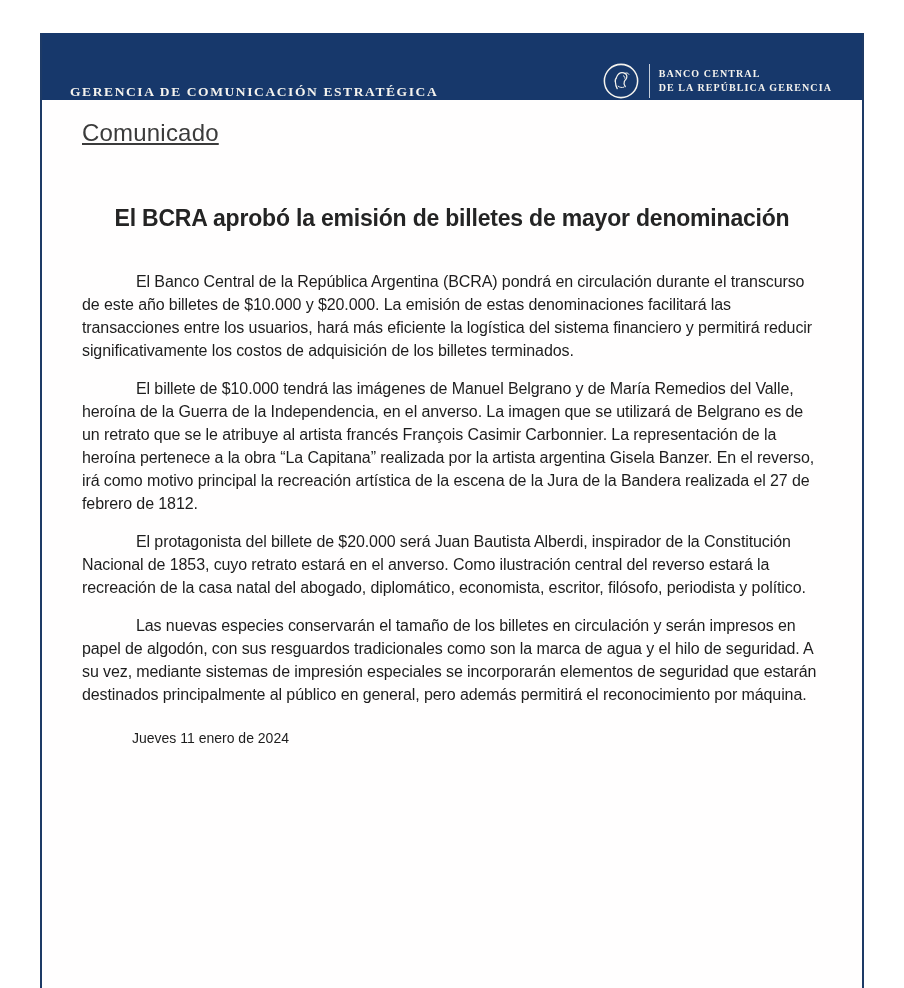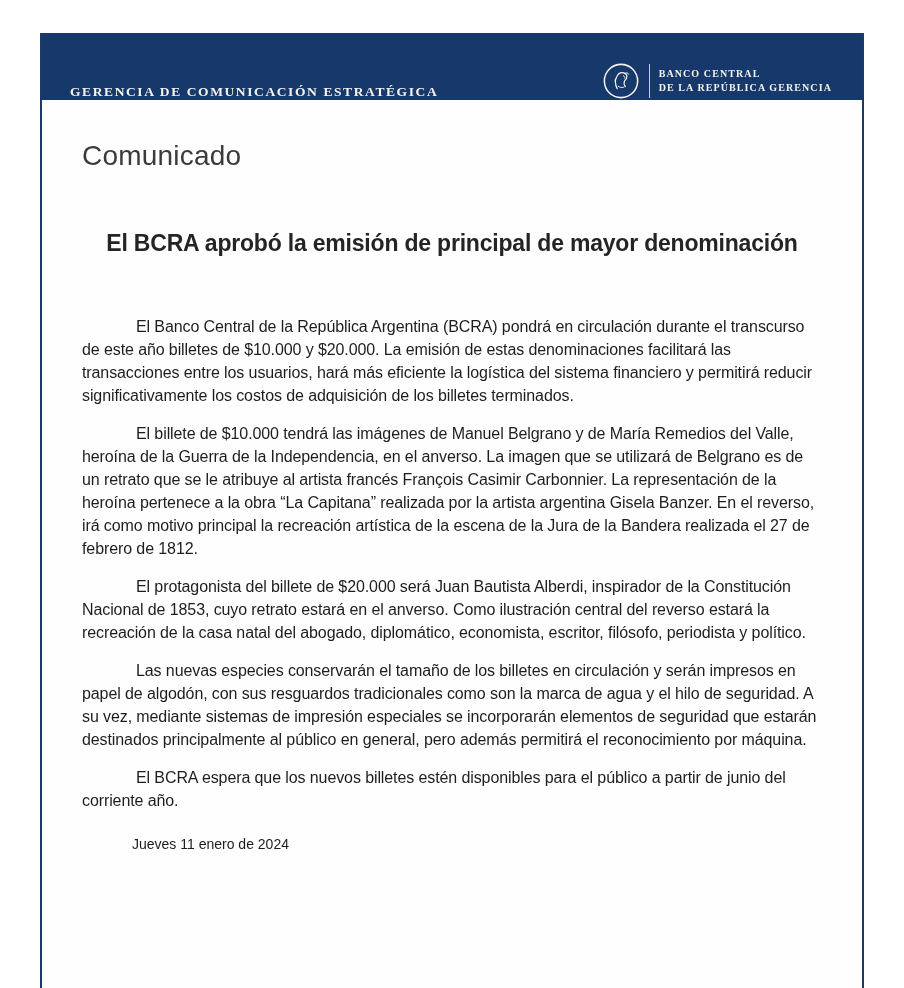--- a/index.html
+++ b/index.html
@@ -49,35 +49,36 @@
     font-weight: bold;
     font-size: 10px;
     letter-spacing: 1.1px;
     line-height: 1.45;
     white-space: nowrap;
   }
   .content {
     padding: 0 40px;
   }
   .kicker {
-    margin-top: 40px;
-    font-size: 28px;
+    margin-top: 19px;
+    font-size: 24px;
     color: #3b3b3b;
     letter-spacing: 0.2px;
+    text-decoration: underline;
   }
   .title {
     margin-top: 58px;
     text-align: center;
     font-size: 23px;
     font-weight: bold;
     color: #242424;
     letter-spacing: -0.2px;
   }
   .bodytext {
-    margin-top: 58px;
+    margin-top: 38px;
   }
   .bodytext p {
     font-size: 16px;
     line-height: 23px;
     color: #1d1d1d;
     letter-spacing: -0.1px;
     text-indent: 54px;
     text-align: left;
     margin-bottom: 15px;
   }
@@ -109,26 +110,25 @@
       <span class="bank-name">
         <span>BANCO CENTRAL</span><br>
         <span>DE LA REPÚBLICA GERENCIA</span>
       </span>
     </div>
   </div>
 
   <div class="content">
     <div class="kicker">Comunicado</div>
 
-    <h1 class="title">El BCRA aprobó la emisión de principal de mayor denominación</h1>
+    <h1 class="title">El BCRA aprobó la emisión de billetes de mayor denominación</h1>
 
     <div class="bodytext">
       <p>El Banco Central de la República Argentina (BCRA) pondrá en circulación durante el transcurso de este año billetes de $10.000 y $20.000. La emisión de estas denominaciones facilitará las transacciones entre los usuarios, hará más eficiente la logística del sistema financiero y permitirá reducir significativamente los costos de adquisición de los billetes terminados.</p>
       <p>El billete de $10.000 tendrá las imágenes de Manuel Belgrano y de María Remedios del Valle, heroína de la Guerra de la Independencia, en el anverso. La imagen que se utilizará de Belgrano es de un retrato que se le atribuye al artista francés François Casimir Carbonnier. La representación de la heroína pertenece a la obra “La Capitana” realizada por la artista argentina Gisela Banzer. En el reverso, irá como motivo principal la recreación artística de la escena de la Jura de la Bandera realizada el 27 de febrero de 1812.</p>
       <p>El protagonista del billete de $20.000 será Juan Bautista Alberdi, inspirador de la Constitución Nacional de 1853, cuyo retrato estará en el anverso. Como ilustración central del reverso estará la recreación de la casa natal del abogado, diplomático, economista, escritor, filósofo, periodista y político.</p>
       <p>Las nuevas especies conservarán el tamaño de los billetes en circulación y serán impresos en papel de algodón, con sus resguardos tradicionales como son la marca de agua y el hilo de seguridad. A su vez, mediante sistemas de impresión especiales se incorporarán elementos de seguridad que estarán destinados principalmente al público en general, pero además permitirá el reconocimiento por máquina.</p>
-      <p>El BCRA espera que los nuevos billetes estén disponibles para el público a partir de junio del corriente año.</p>
     </div>
 
     <div class="date-line">Jueves 11 enero de 2024</div>
   </div>
 
 </div>
 
 </body></html>

